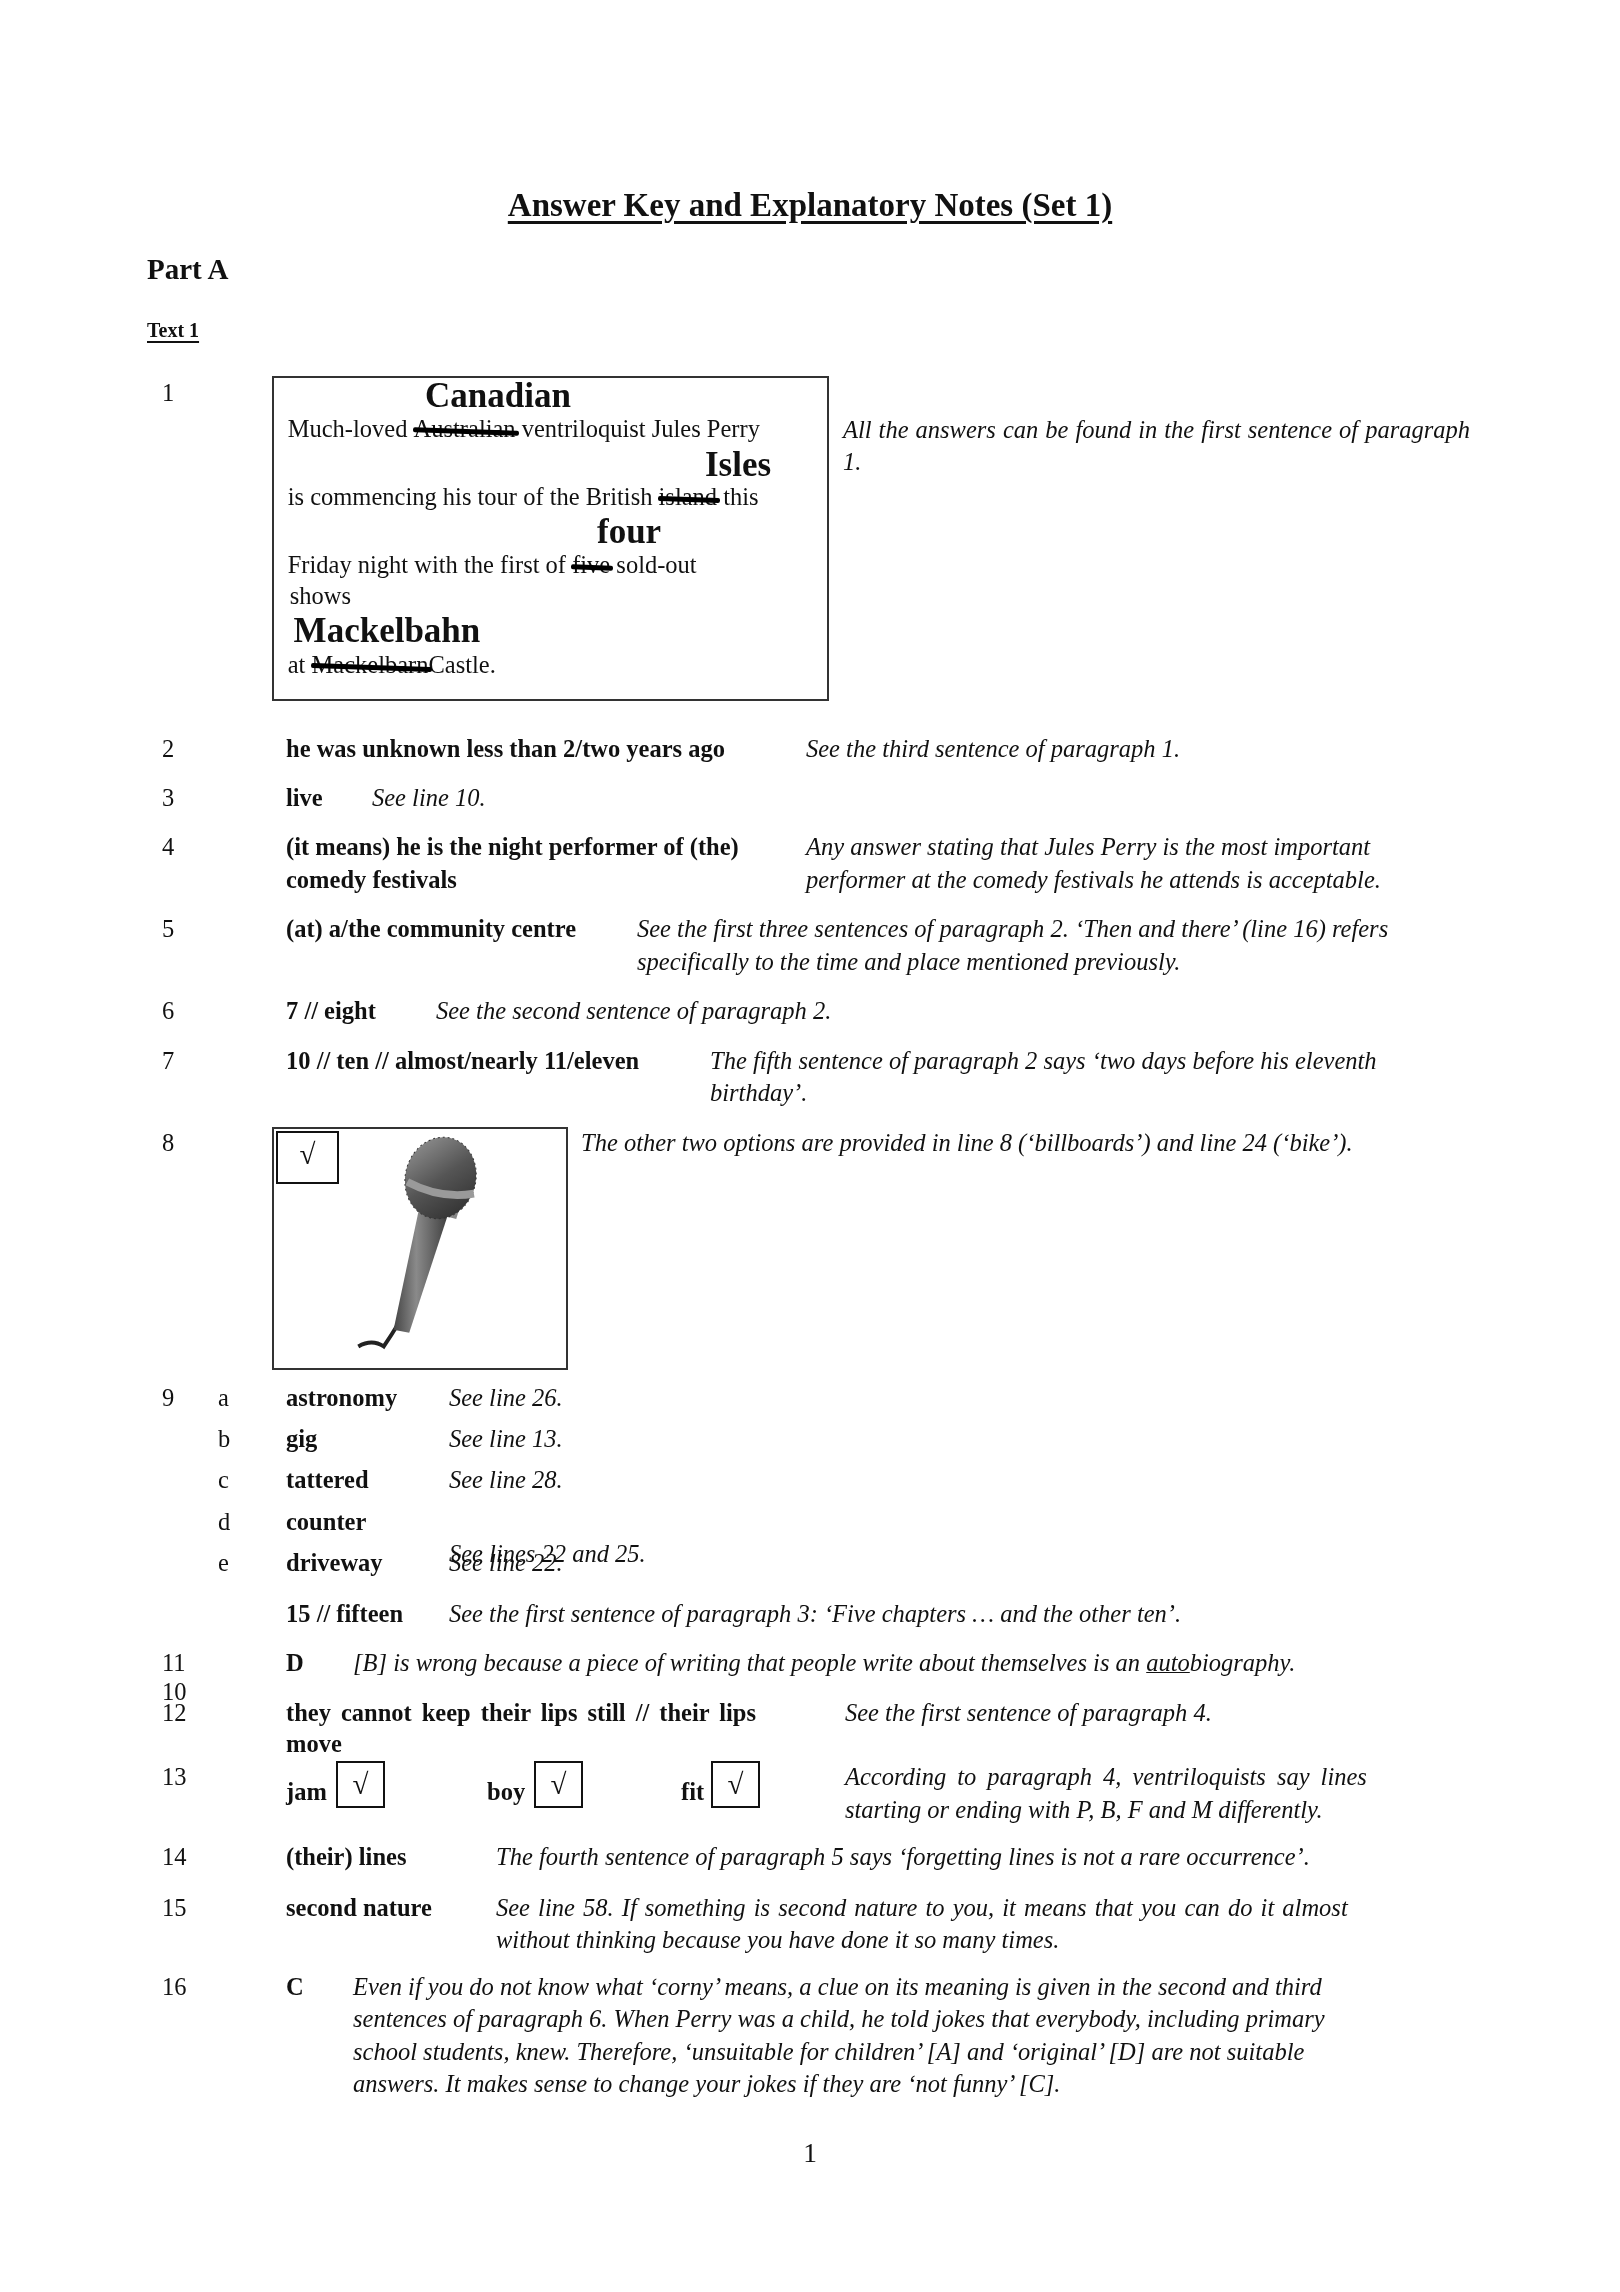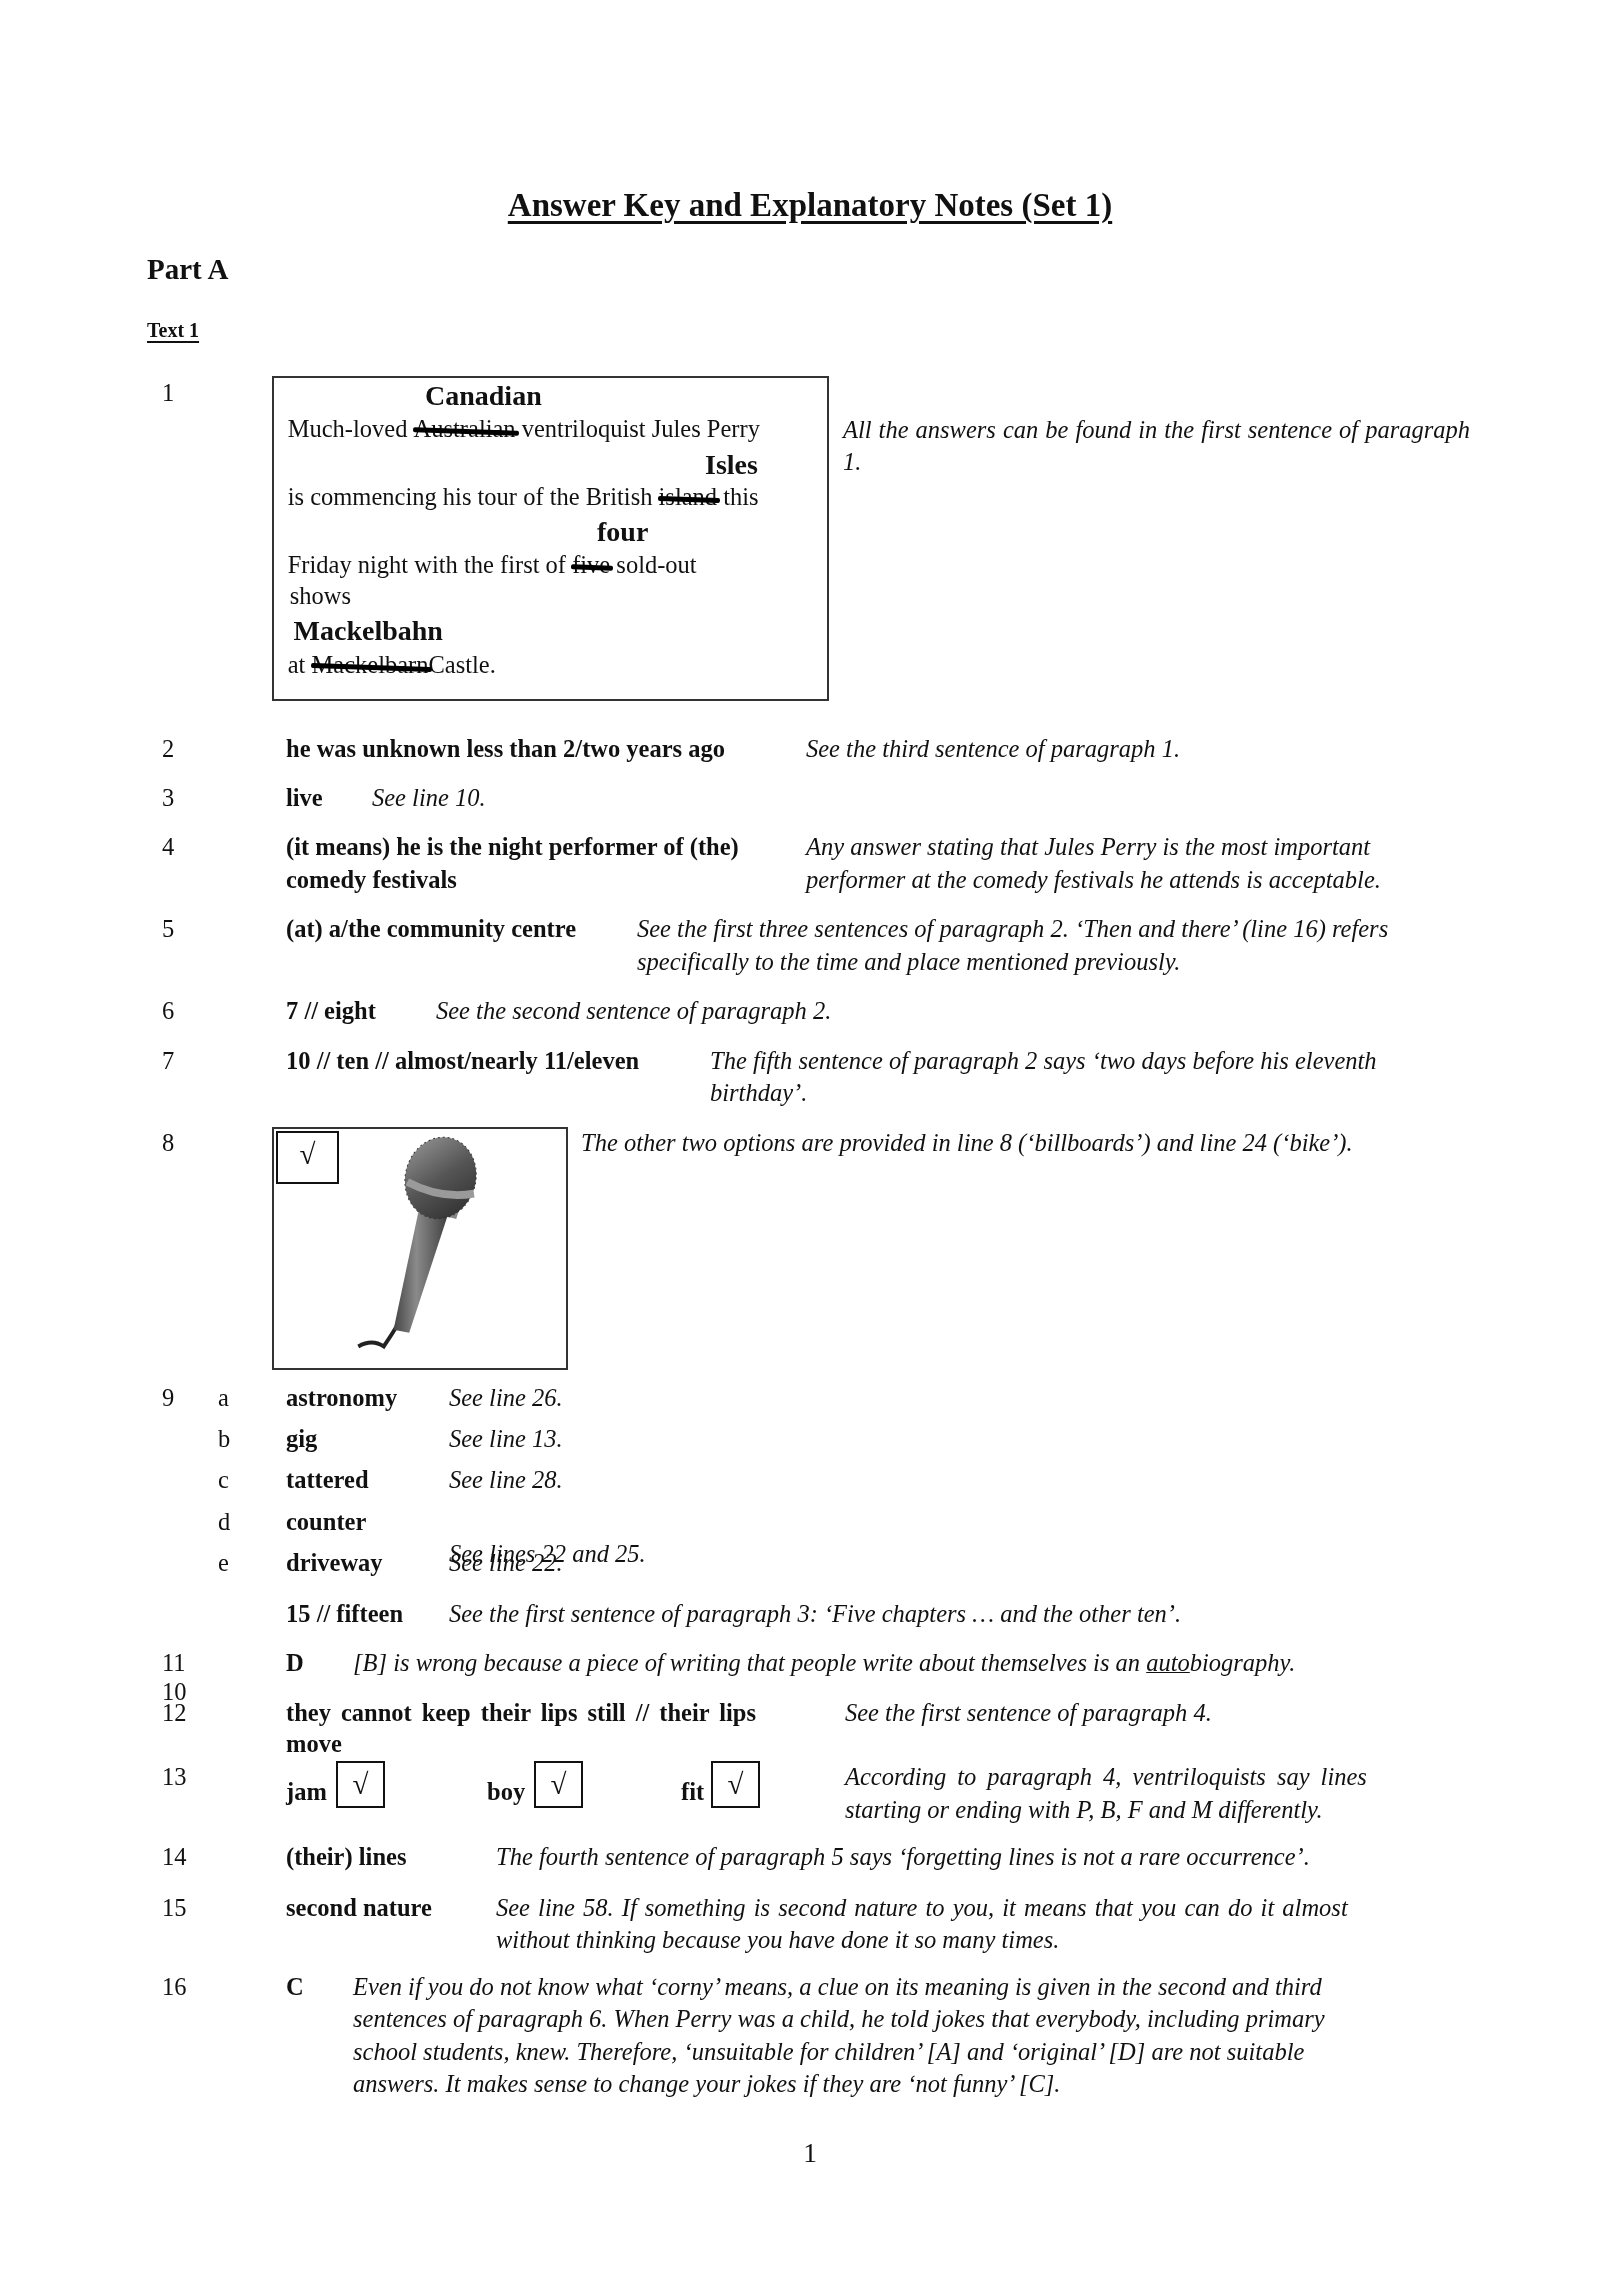--- a/index.html
+++ b/index.html
@@ -10,21 +10,21 @@
   .i { font-style:italic; }
   .title { left:0; width:1620px; text-align:center; top:189px; font-size:33px; font-weight:bold; text-decoration:underline; text-decoration-thickness:2.9px; text-underline-offset:4.9px; }
   .parta { left:147px; top:253px; font-size:29px; font-weight:bold; }
   .text1 { left:147px; top:314px; font-size:20px; font-weight:bold; text-decoration:underline; text-decoration-thickness:2px; text-underline-offset:3.9px; }
   .num { left:162px; }
   .sub { left:218px; }
   .ans { left:286px; }
   .wrap { white-space:normal; text-align:justify; }
   .box1 { position:absolute; left:272px; top:376px; width:557px; height:325px; border:2px solid #333; box-sizing:border-box; }
   .box1 .ln { position:absolute; left:13.7px; white-space:nowrap; font-size:24.5px; line-height:31px; }
-  .box1 .corr { position:absolute; white-space:nowrap; font-size:28px; font-weight:bold; line-height:31px; }
+  .box1 .corr { position:absolute; white-space:nowrap; font-size:35px; font-weight:bold; line-height:31px; }
   .strike { position:relative; display:inline-block; }
   .strike::after { content:""; position:absolute; left:-1px; right:-2.9px; top:50%; height:4.9px; background:#000; transform:rotate(2deg); border-radius:2px; }
   .mic-box { position:absolute; left:272px; top:1127px; width:296px; height:243px; border:2px solid #333; box-sizing:border-box; }
   .tick-box { position:absolute; border:2px solid #111; box-sizing:border-box; font-size:29px; line-height:43px; text-align:center; }
   .pageno { left:0; width:1620px; text-align:center; top:2137px; font-size:27.4px; }
   u { text-decoration-thickness:1px; }
 </style>
 </head>
 <body>
 

